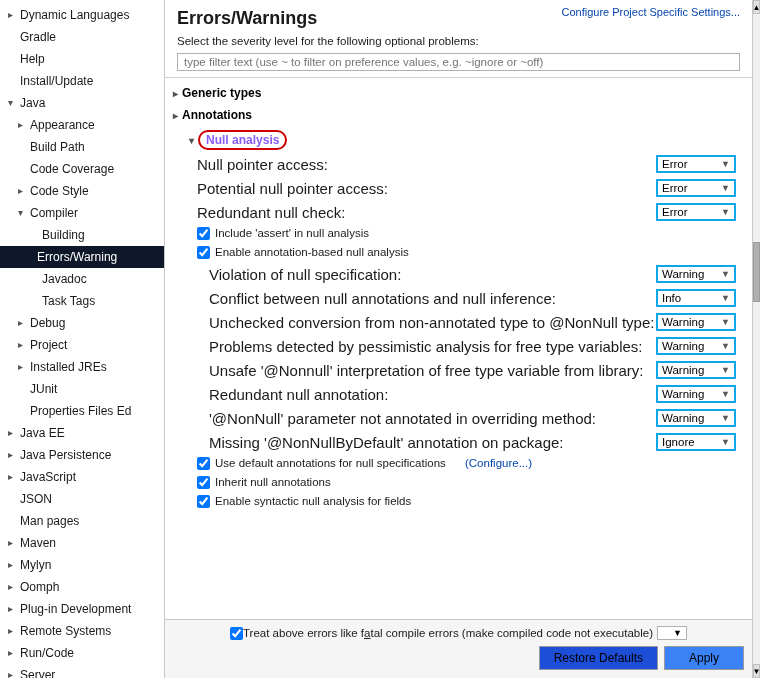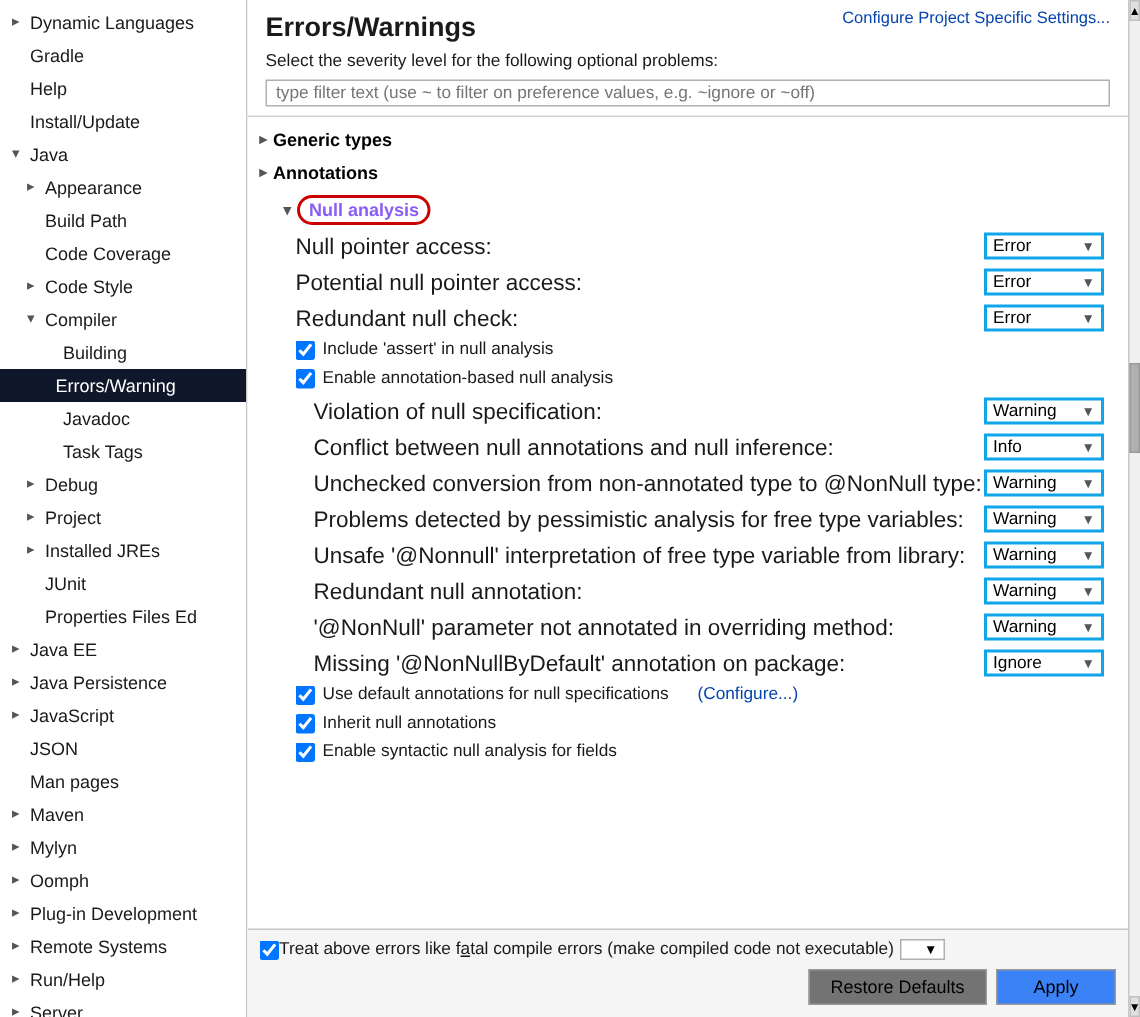--- a/index.html
+++ b/index.html
@@ -217,20 +217,21 @@
       padding: 6px 8px;
       background: #f5f5f5;
       display: flex;
       flex-direction: column;
       gap: 4px;
     }
 
     .bottom-checkbox-row {
       display: flex;
       align-items: center;
+      justify-content: center;
     }
 
     .bottom-checkbox-label {
       font-size: 11.5px;
       color: #1a1a1a;
     }
     .bottom-checkbox-label u { text-decoration: underline; }
 
     .bottom-dropdown {
       border: 1px solid #b0b0b0;
@@ -248,21 +249,21 @@
     .buttons-row {
       display: flex;
       justify-content: flex-end;
       gap: 6px;
       padding: 2px 0;
     }
 
     .btn {
       padding: 4px 14px;
       border: 1px solid #999;
-      background: #737373;
+      background: #1d4ed8;
       font-size: 12px;
       cursor: pointer;
       min-width: 80px;
       text-align: center;
     }
     .btn.primary {
       background: #3b82f6;
     }
 
     
@@ -416,21 +417,21 @@
     <div class="sidebar-item">
       <span class="arrow">▸</span>
       <span>Plug-in Development</span>
     </div>
     <div class="sidebar-item">
       <span class="arrow">▸</span>
       <span>Remote Systems</span>
     </div>
     <div class="sidebar-item">
       <span class="arrow">▸</span>
-      <span>Run/Help</span>
+      <span>Run/Code</span>
     </div>
     <div class="sidebar-item">
       <span class="arrow">▸</span>
       <span>Server</span>
     </div>
   </div>
 
 <div class="main-content">
 
   <div class="main-header">

